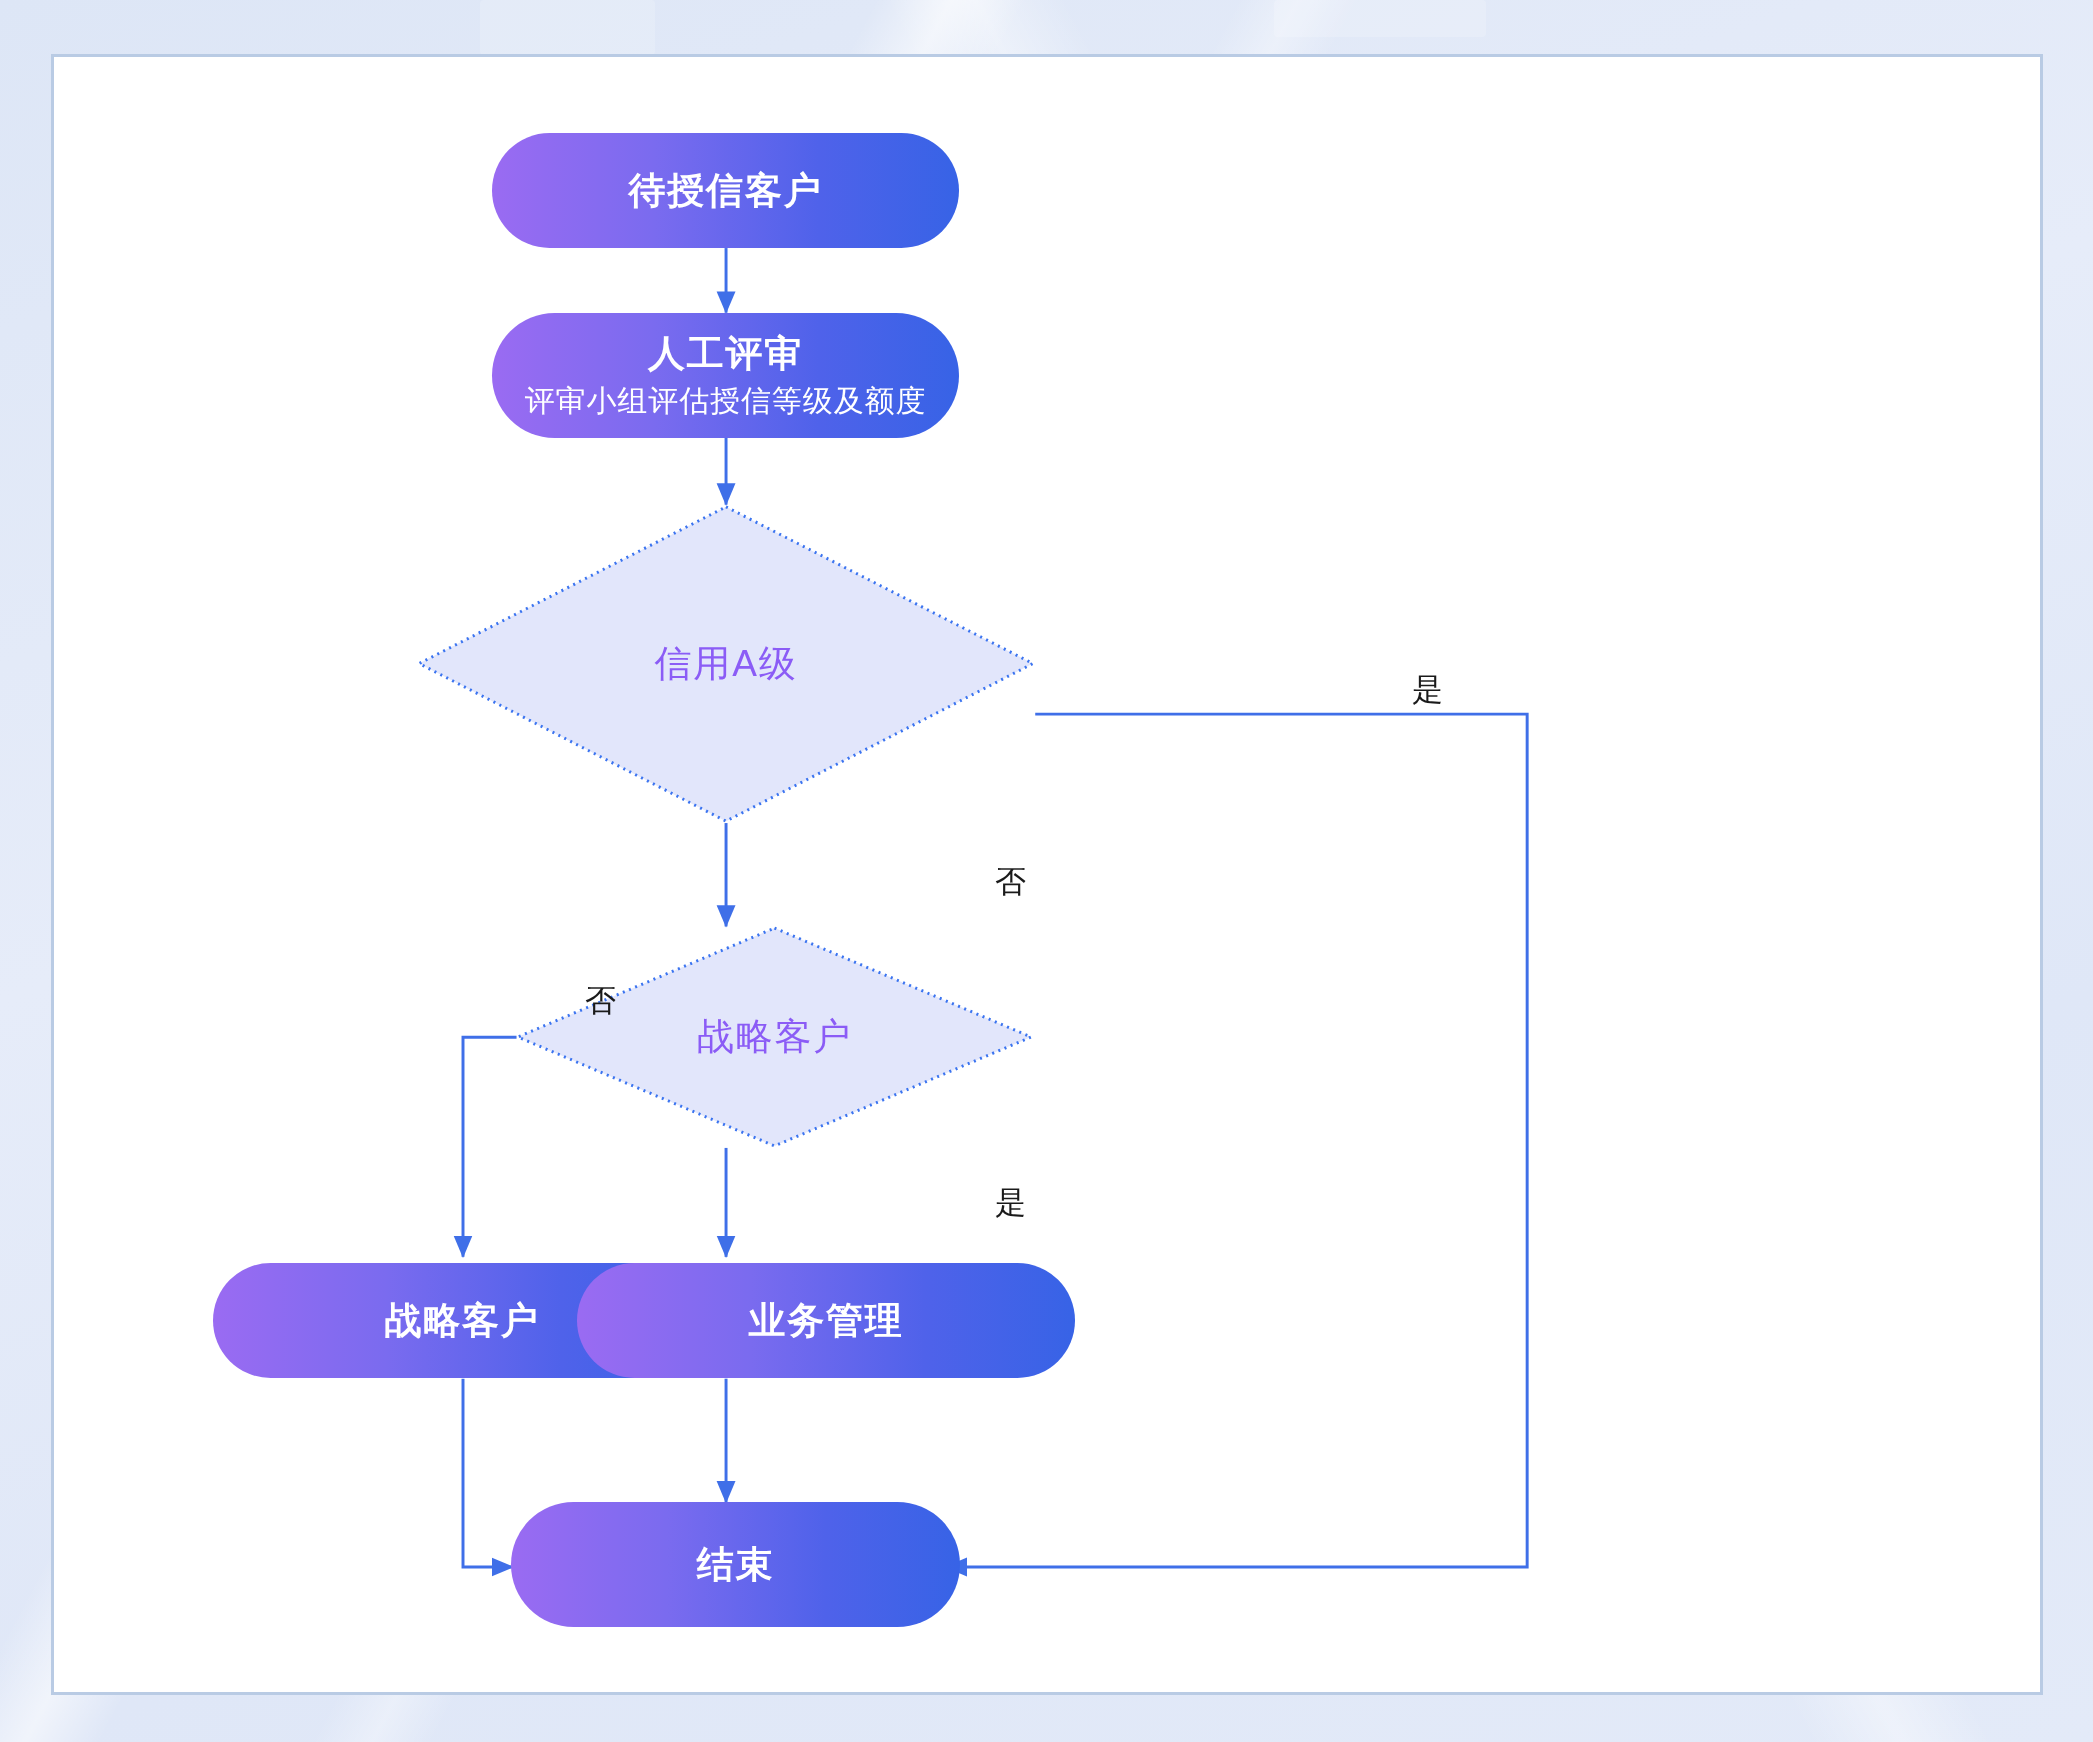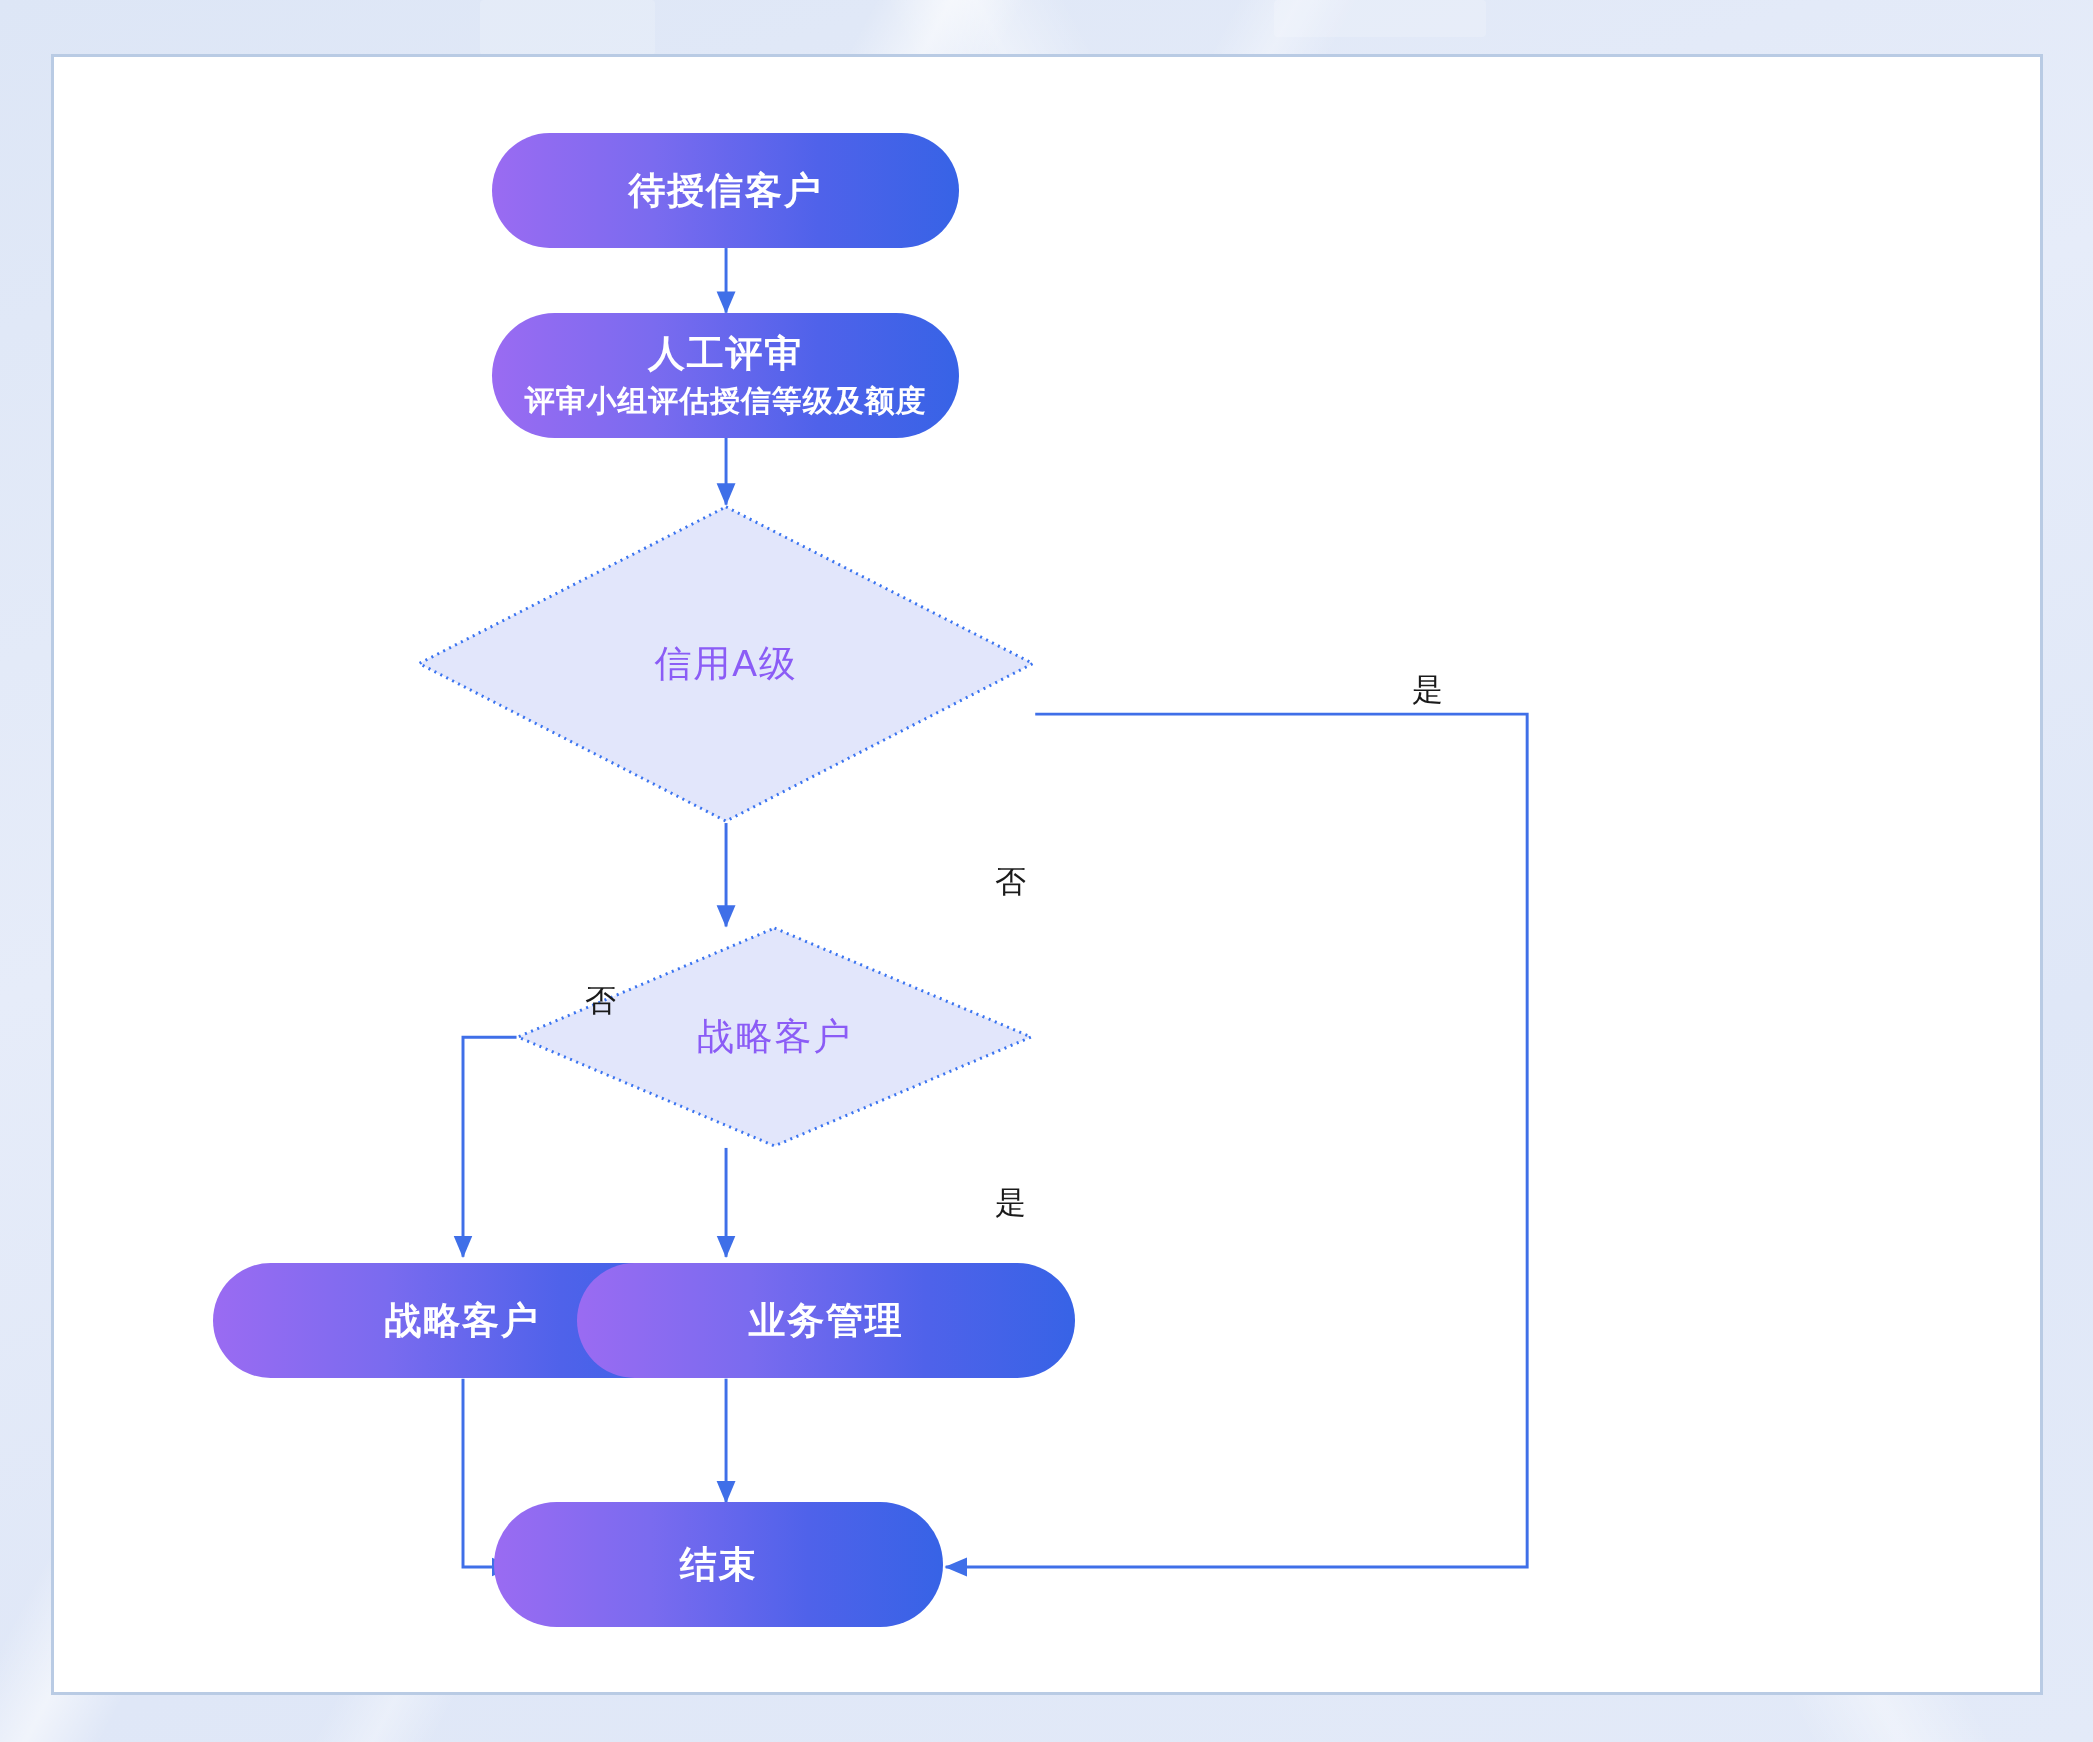--- a/index.html
+++ b/index.html
@@ -28,21 +28,21 @@
 
   .node{
     position:absolute;box-sizing:border-box;
     display:flex;flex-direction:column;align-items:center;justify-content:center;
     color:#ffffff;text-align:center;
     background:linear-gradient(90deg,#9a6bf2 0%,#7a6bef 35%,#4f62ea 70%,#3763e6 100%);
     border-radius:922px;
     line-height:1.12;
   }
   .node .title{font-weight:bold;font-size:37px;letter-spacing:1.8px;}
-  .node .subtitle{font-weight:bold;font-size:30px;letter-spacing:0.9px;margin-top:10px;}
+  .node .subtitle{font-weight:normal;font-size:30px;letter-spacing:0.9px;margin-top:10px;}
 
   .diamond-wrap{position:absolute;}
   .diamond-wrap svg{position:absolute;left:0;top:0;overflow:visible;}
   .diamond-label{
     position:absolute;left:0;top:0;width:100%;height:100%;
     display:flex;align-items:center;justify-content:center;
     color:#8b5cf6;font-size:37px;letter-spacing:1.8px;
   }
   .edge-label{
     position:absolute;color:#1a1a1a;font-size:31px;
@@ -126,21 +126,21 @@
       </div>
 
       <div class="node" style="left:159px;top:1206px;width:498px;height:115px;">
         <div class="title">战略客户</div>
       </div>
 
       <div class="node" style="left:523px;top:1206px;width:498px;height:115px;">
         <div class="title">业务管理</div>
       </div>
 
-      <div class="node" style="left:440px;top:1445px;width:449px;height:125px;">
+      <div class="node" style="left:457px;top:1445px;width:449px;height:125px;">
         <div class="title">结束</div>
       </div>
 
       <div class="edge-label" style="left:1358px;top:617px;">是</div>
 
       <div class="edge-label" style="left:941px;top:809px;">否</div>
 
       <div class="edge-label" style="left:531px;top:928px;">否</div>
 
       <div class="edge-label" style="left:941px;top:1130px;">是</div>

